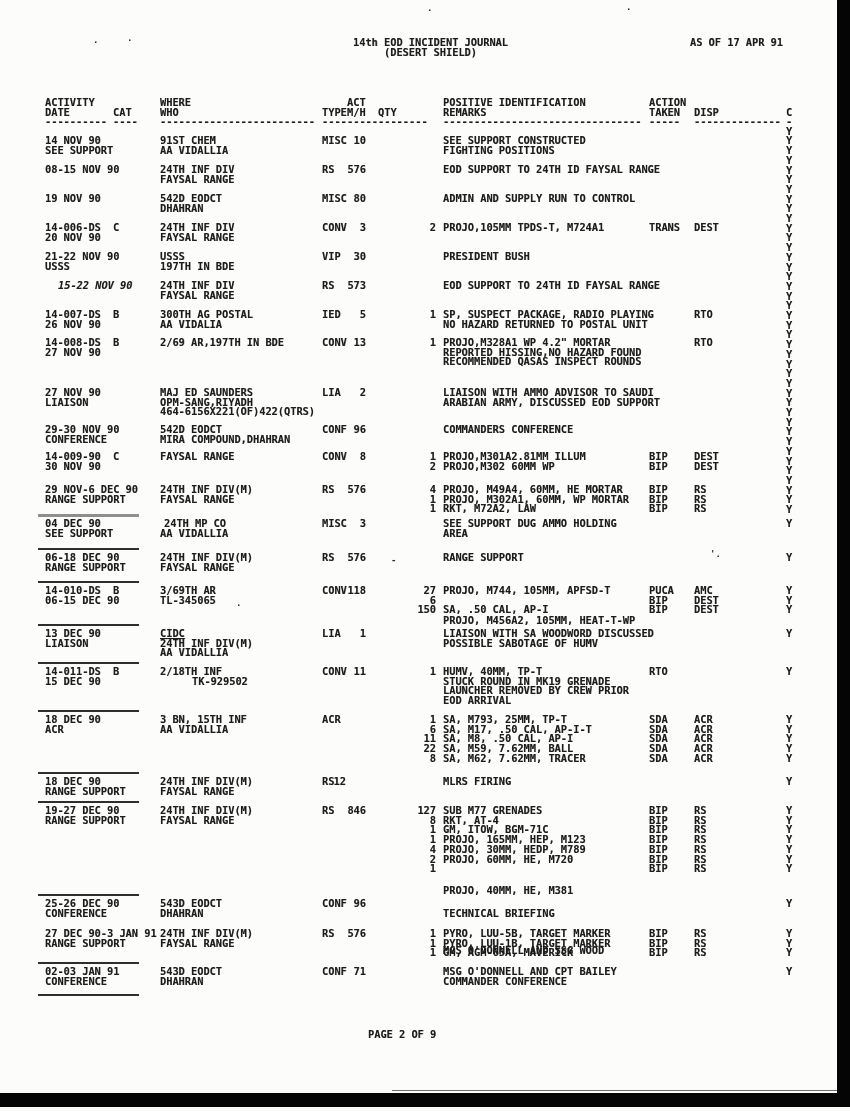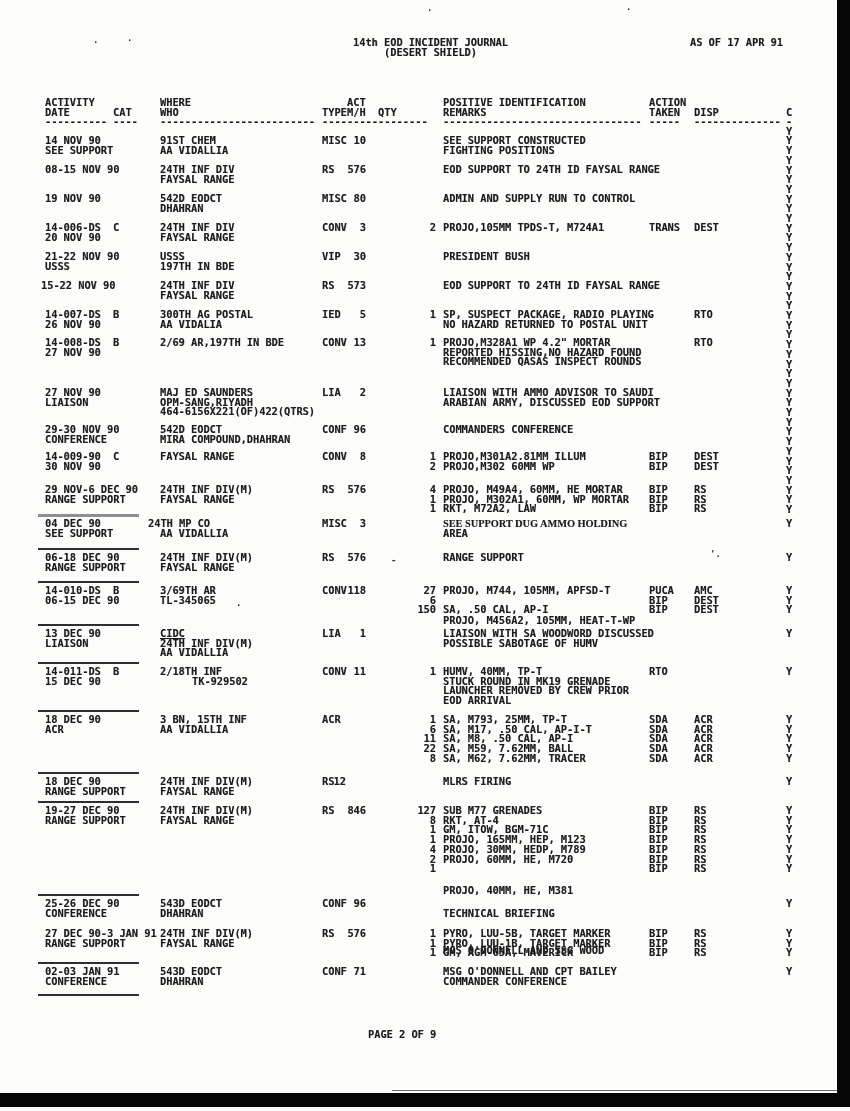--- a/index.html
+++ b/index.html
@@ -120,21 +120,21 @@
       <span class="t" style="left: 443px; top: 223px;">PROJO,105MM TPDS-T, M724A1</span>
       <span class="t" style="left: 649px; top: 223px;">TRANS</span>
       <span class="t" style="left: 694px; top: 223px;">DEST</span>
       <span class="t" style="left: 45px; top: 252px;">21-22 NOV 90</span>
       <span class="t" style="left: 45px; top: 261.7px;">USSS</span>
       <span class="t" style="left: 160px; top: 252px;">USSS</span>
       <span class="t" style="left: 160px; top: 261.7px;">197TH IN BDE</span>
       <span class="t" style="left: 322px; top: 252px;">VIP</span>
       <span class="t r" style="left: 316px; top: 252px;">30</span>
       <span class="t" style="left: 443px; top: 252px;">PRESIDENT BUSH</span>
-      <span class="t" style="left: 41px; top: 281px;">15-22 NOV 90</span>
+      <span class="t" style="left: 58px; top: 281px; font-style: italic;">15-22 NOV 90</span>
       <span class="t" style="left: 160px; top: 281px;">24TH INF DIV</span>
       <span class="t" style="left: 160px; top: 290.7px;">FAYSAL RANGE</span>
       <span class="t" style="left: 322px; top: 281px;">RS</span>
       <span class="t r" style="left: 316px; top: 281px;">573</span>
       <span class="t" style="left: 443px; top: 281px;">EOD SUPPORT TO 24TH ID FAYSAL RANGE</span>
       <span class="t" style="left: 45px; top: 310px;">14-007-DS</span>
       <span class="t" style="left: 45px; top: 319.7px;">26 NOV 90</span>
       <span class="t" style="left: 113px; top: 310px;">B</span>
       <span class="t" style="left: 160px; top: 310px;">300TH AG POSTAL</span>
       <span class="t" style="left: 160px; top: 319.7px;">AA VIDALIA</span>
@@ -199,25 +199,25 @@
       <span class="t" style="left: 443px; top: 494.7px;">PROJO, M302A1, 60MM, WP MORTAR</span>
       <span class="t" style="left: 649px; top: 494.7px;">BIP</span>
       <span class="t" style="left: 694px; top: 494.7px;">RS</span>
       <span class="t r" style="left: 386px; top: 504.4px;">1</span>
       <span class="t" style="left: 443px; top: 504.4px;">RKT, M72A2, LAW</span>
       <span class="t" style="left: 649px; top: 504.4px;">BIP</span>
       <span class="t" style="left: 694px; top: 504.4px;">RS</span>
       <div class="rule gray" style="top: 514px;"></div>
       <span class="t" style="left: 45px; top: 519px;">04 DEC 90</span>
       <span class="t" style="left: 45px; top: 528.7px;">SEE SUPPORT</span>
-      <span class="t" style="left: 148px; top: 519px;">24TH MP CO</span>
+      <span class="t" style="left: 164px; top: 519px;">24TH MP CO</span>
       <span class="t" style="left: 160px; top: 528.7px;">AA VIDALLIA</span>
       <span class="t" style="left: 322px; top: 519px;">MISC</span>
       <span class="t r" style="left: 316px; top: 519px;">3</span>
-      <span class="t" style="left: 443px; top: 519px; font-family: Liberation Serif, serif;">SEE SUPPORT DUG AMMO HOLDING</span>
+      <span class="t" style="left: 443px; top: 519px;">SEE SUPPORT DUG AMMO HOLDING</span>
       <span class="t" style="left: 786px; top: 519px;">Y</span>
       <span class="t" style="left: 443px; top: 528.7px;">AREA</span>
       <div class="rule" style="top: 548px;"></div>
       <span class="t" style="left: 45px; top: 553px;">06-18 DEC 90</span>
       <span class="t" style="left: 45px; top: 562.7px;">RANGE SUPPORT</span>
       <span class="t" style="left: 160px; top: 553px;">24TH INF DIV(M)</span>
       <span class="t" style="left: 160px; top: 562.7px;">FAYSAL RANGE</span>
       <span class="t" style="left: 322px; top: 553px;">RS</span>
       <span class="t r" style="left: 316px; top: 553px;">576</span>
       <span class="t" style="left: 443px; top: 553px;">RANGE SUPPORT</span>

